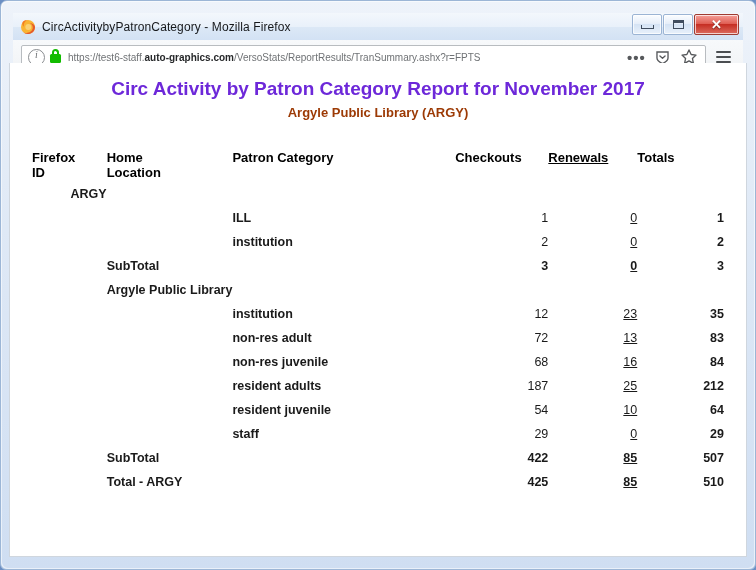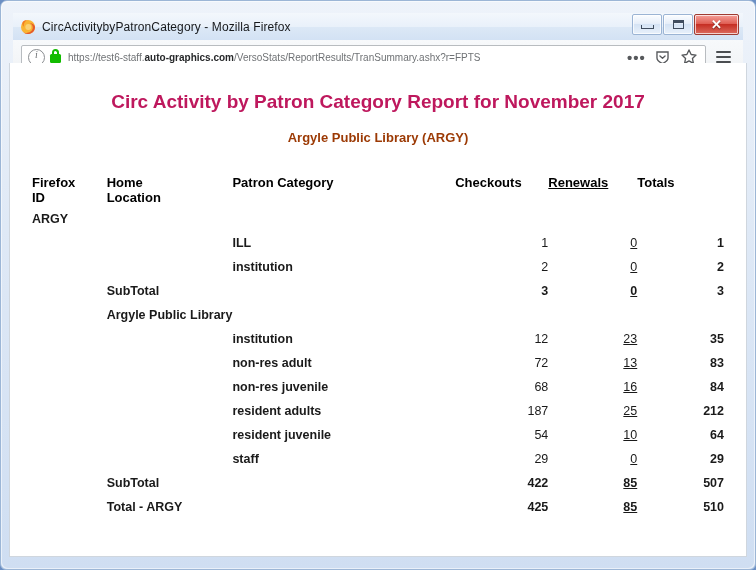--- a/index.html
+++ b/index.html
@@ -230,32 +230,32 @@
     overflow: hidden;
   }
   .page {
     padding: 0;
     position: relative;
     height: 100%;
   }
 
   .report-title {
     text-align: center;
-    color: #be185d;
+    color: #6d28d9;
     font-size: 19px;
     font-weight: bold;
-    margin-top: 28px;
+    margin-top: 15px;
     font-family: "Liberation Sans", sans-serif;
   }
   .report-subtitle {
     text-align: center;
     color: #9c3a05;
     font-size: 13px;
     font-weight: bold;
-    margin-top: 17px;
+    margin-top: 5px;
     font-family: "Liberation Sans", sans-serif;
   }
 
   table.report {
     width: 100%;
     border-collapse: collapse;
     margin-top: 30px;
     font-size: 12.5px;
     font-family: "Liberation Sans", sans-serif;
   }
@@ -265,21 +265,21 @@
     font-size: 13px;
     vertical-align: top;
     padding: 0 0 2px 0;
     text-align: left;
   }
   table.report td {
     padding: 0;
     vertical-align: top;
     color: #1a1a1a;
   }
-  .c-lib   { width: 78px;  padding-left: 22px !important; }
+  .c-lib   { width: 78px;  padding-left: 22px !important; text-align: right; }
   .c-home  { width: 110px; }
   .c-cat   { width: 240px; font-weight: bold; }
   .c-num   { width: 96px;  text-align: right; }
   .c-num2  { width: 92px;  text-align: right; text-decoration: underline; }
   .c-tot   { width: 92px;  text-align: right; padding-right: 22px !important; }
 
   th.c-lib  { padding-left: 22px; }
   th.c-num, th.c-num2, th.c-tot { text-align: right; }
 
   tr.r { height: 24px; }

